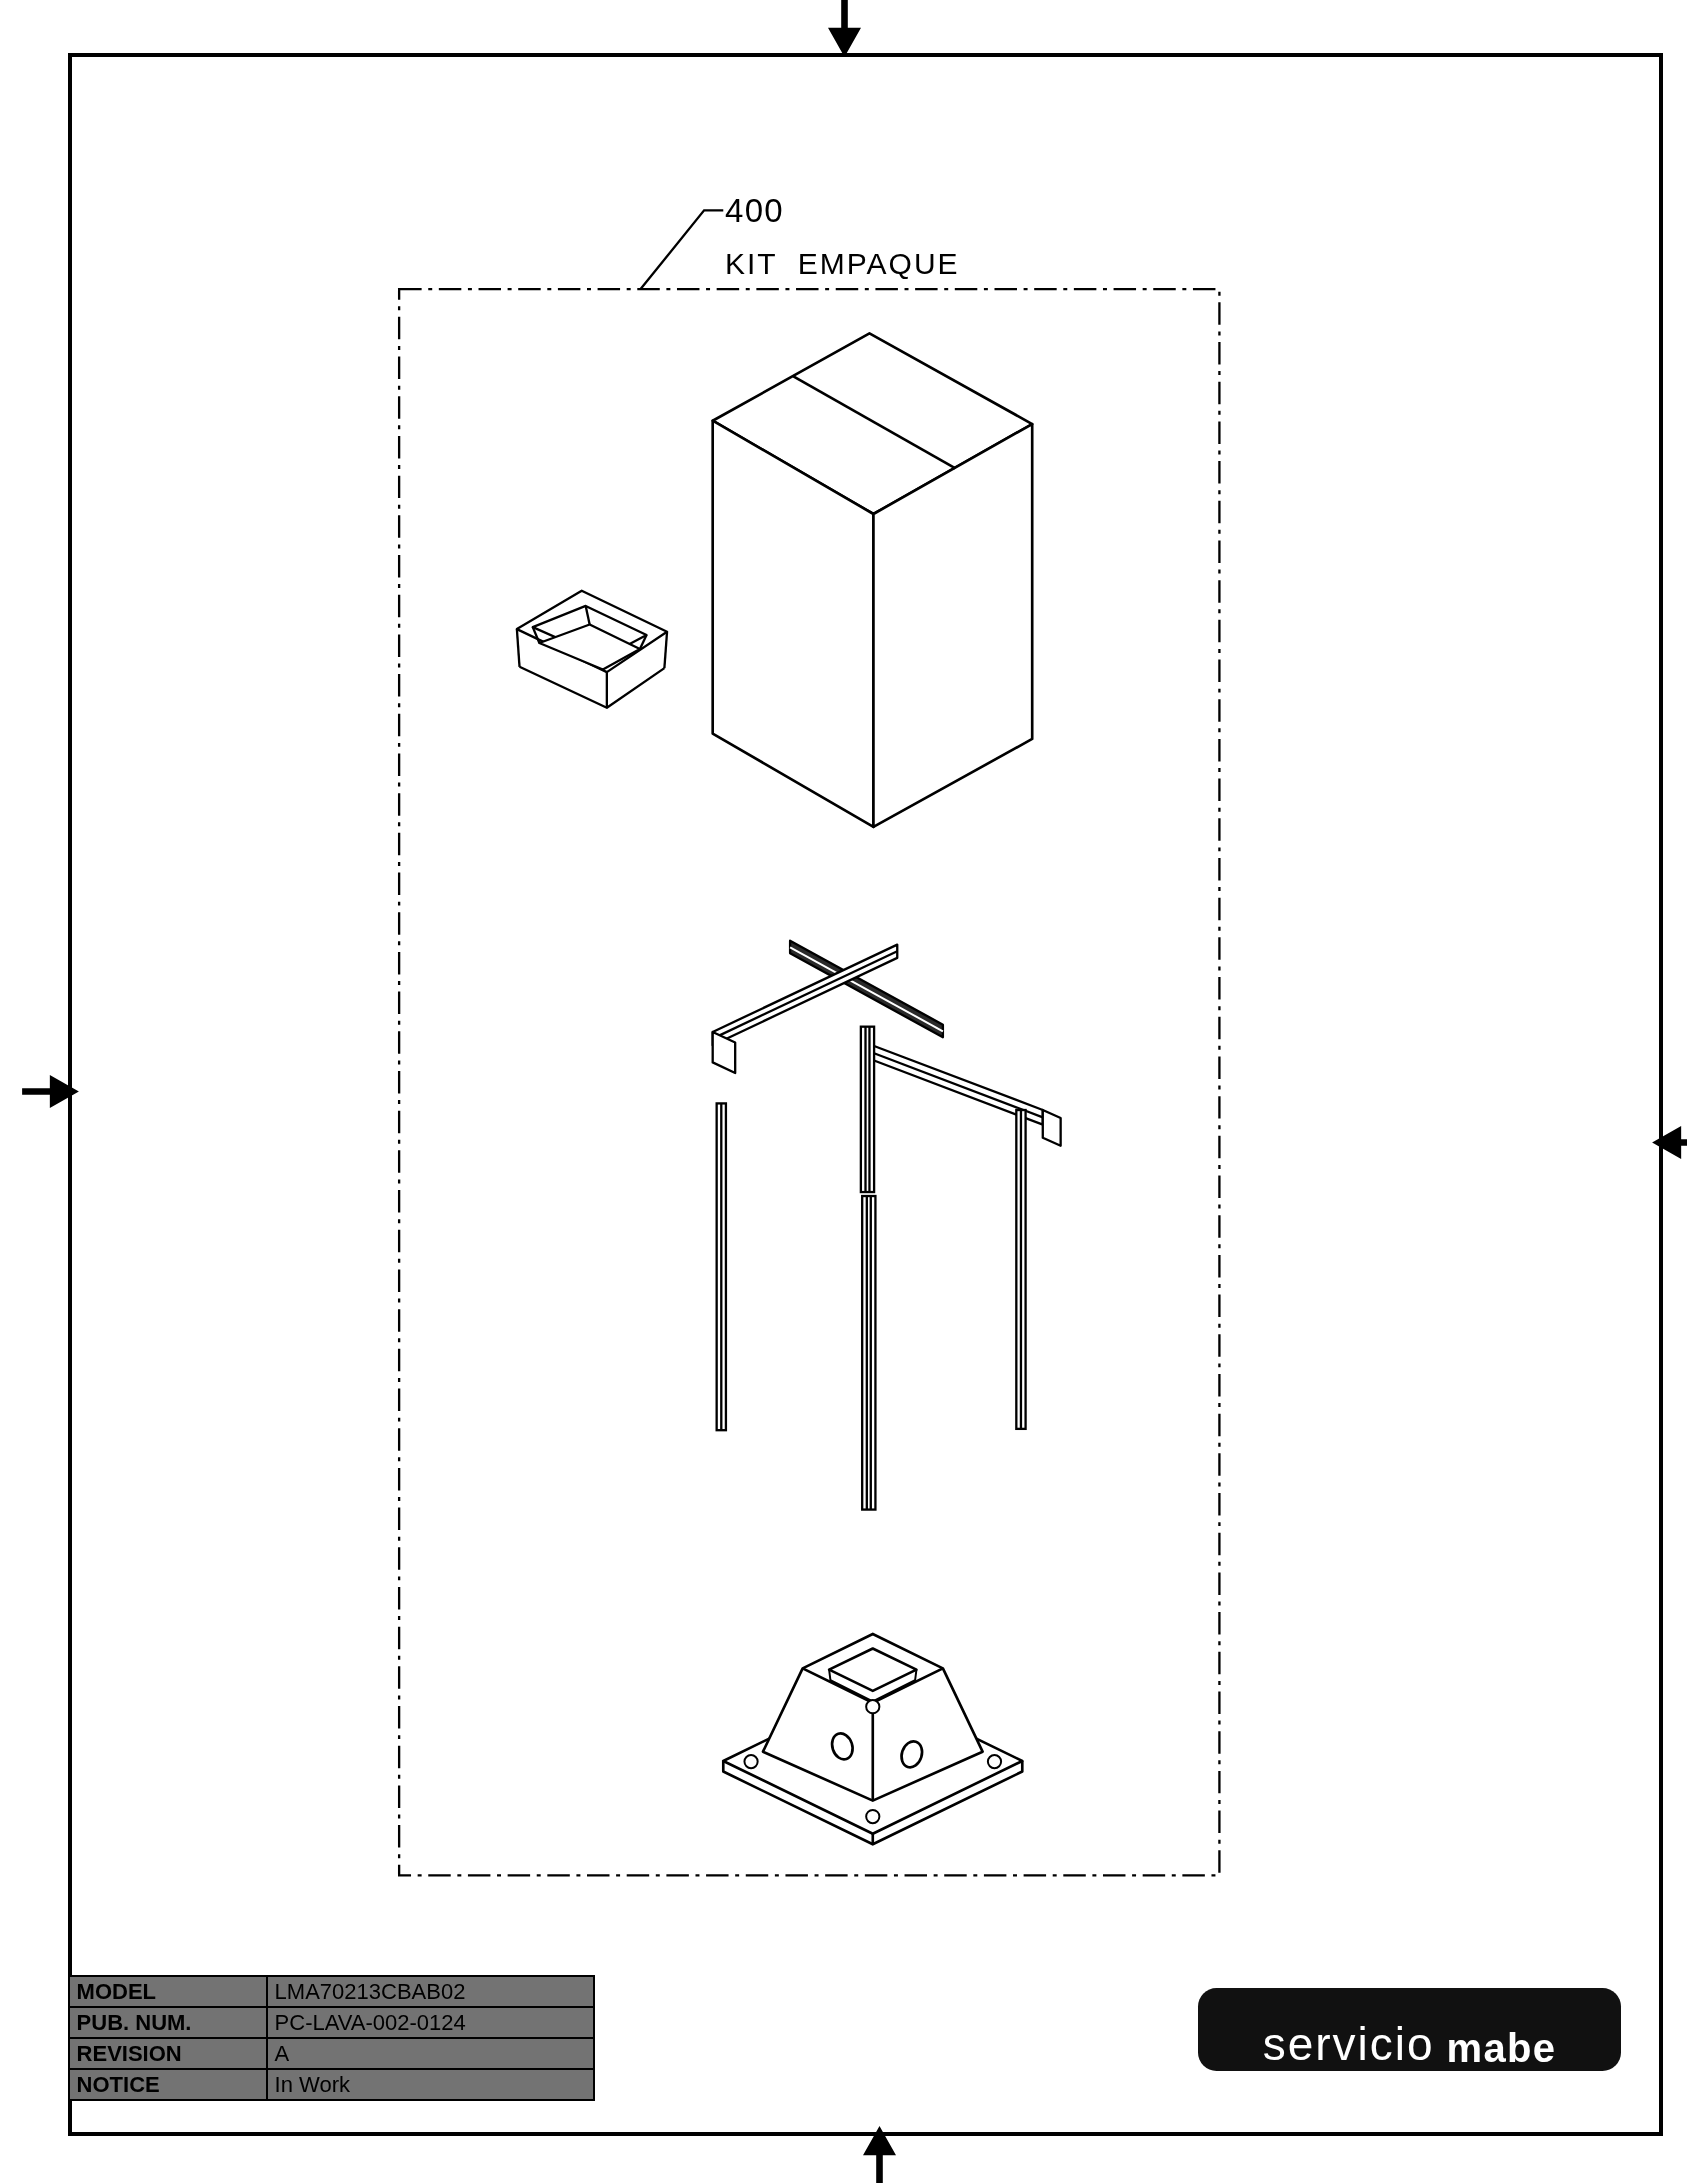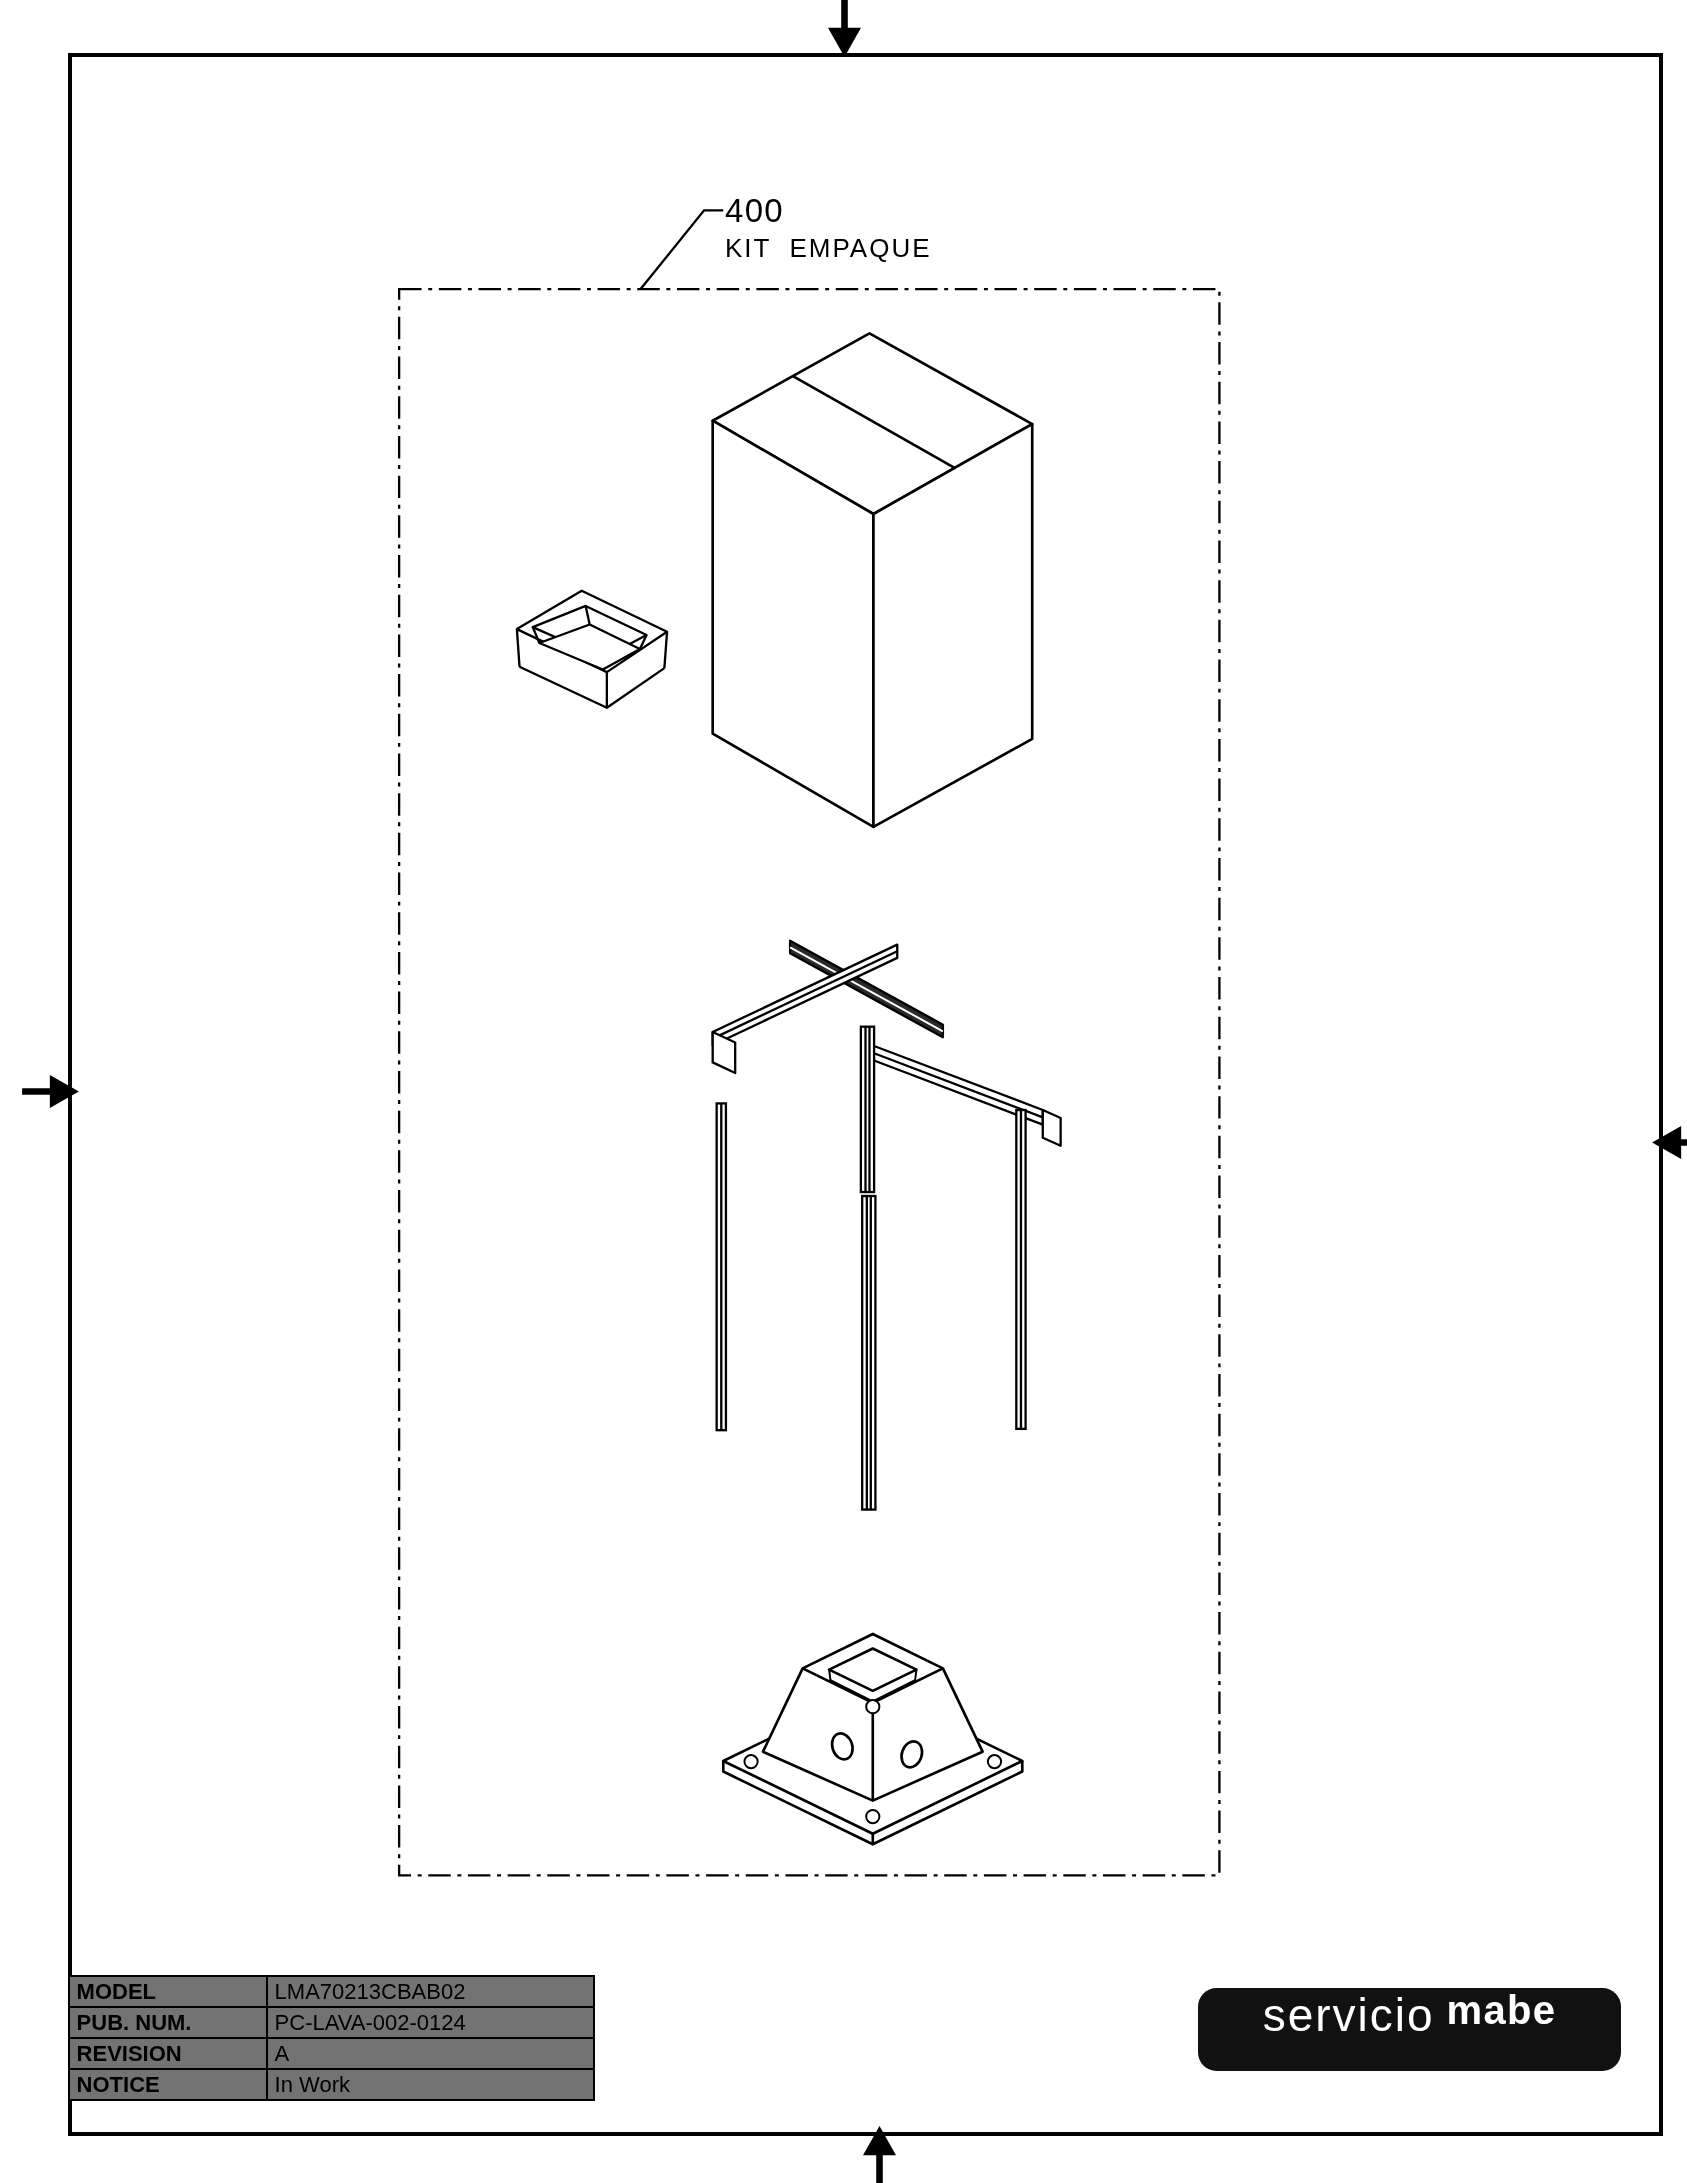--- a/index.html
+++ b/index.html
@@ -18,22 +18,22 @@
     border:4px solid #000;
   }
   .reg-arrow { position:absolute; }
   .diagram-svg { position:absolute; left:0; top:0; }
 
   .callout-number {
     position:absolute; left:703px; top:192px;
     font-size:33px; letter-spacing:1.3px;
   }
   .callout-label {
-    position:absolute; left:703px; top:233px;
-    font-size:26px; letter-spacing:2px; white-space:pre;
+    position:absolute; left:703px; top:247px;
+    font-size:30px; letter-spacing:2px; white-space:pre;
   }
 
   .title-block {
     position:absolute; left:46px; top:1975px;
     border-collapse:collapse;
     font-size:22px;
   }
   .title-block td {
     border:2.6px solid #000;
     height:31px;
@@ -43,21 +43,21 @@
     white-space:nowrap;
   }
   .title-block td.lbl { width:198px; font-weight:bold; }
   .title-block td.val { width:327px; font-weight:normal; }
 
   .logo {
     position:absolute; left:1176px; top:1988px;
     width:423px; height:83px;
     background:#111111;
     border-radius:18.5px;
-    display:flex; align-items:flex-start; justify-content:center;
+    display:flex; align-items:flex-end; justify-content:center;
     gap:12px;
     color:#ffffff;
   }
   .logo .light { font-size:46px; font-weight:normal; letter-spacing:2px; }
   .logo .bold  { font-size:40px; font-weight:bold;   letter-spacing:1.3px; }
 </style>
 </head>
 <body>
 
 <div class="sheet">

